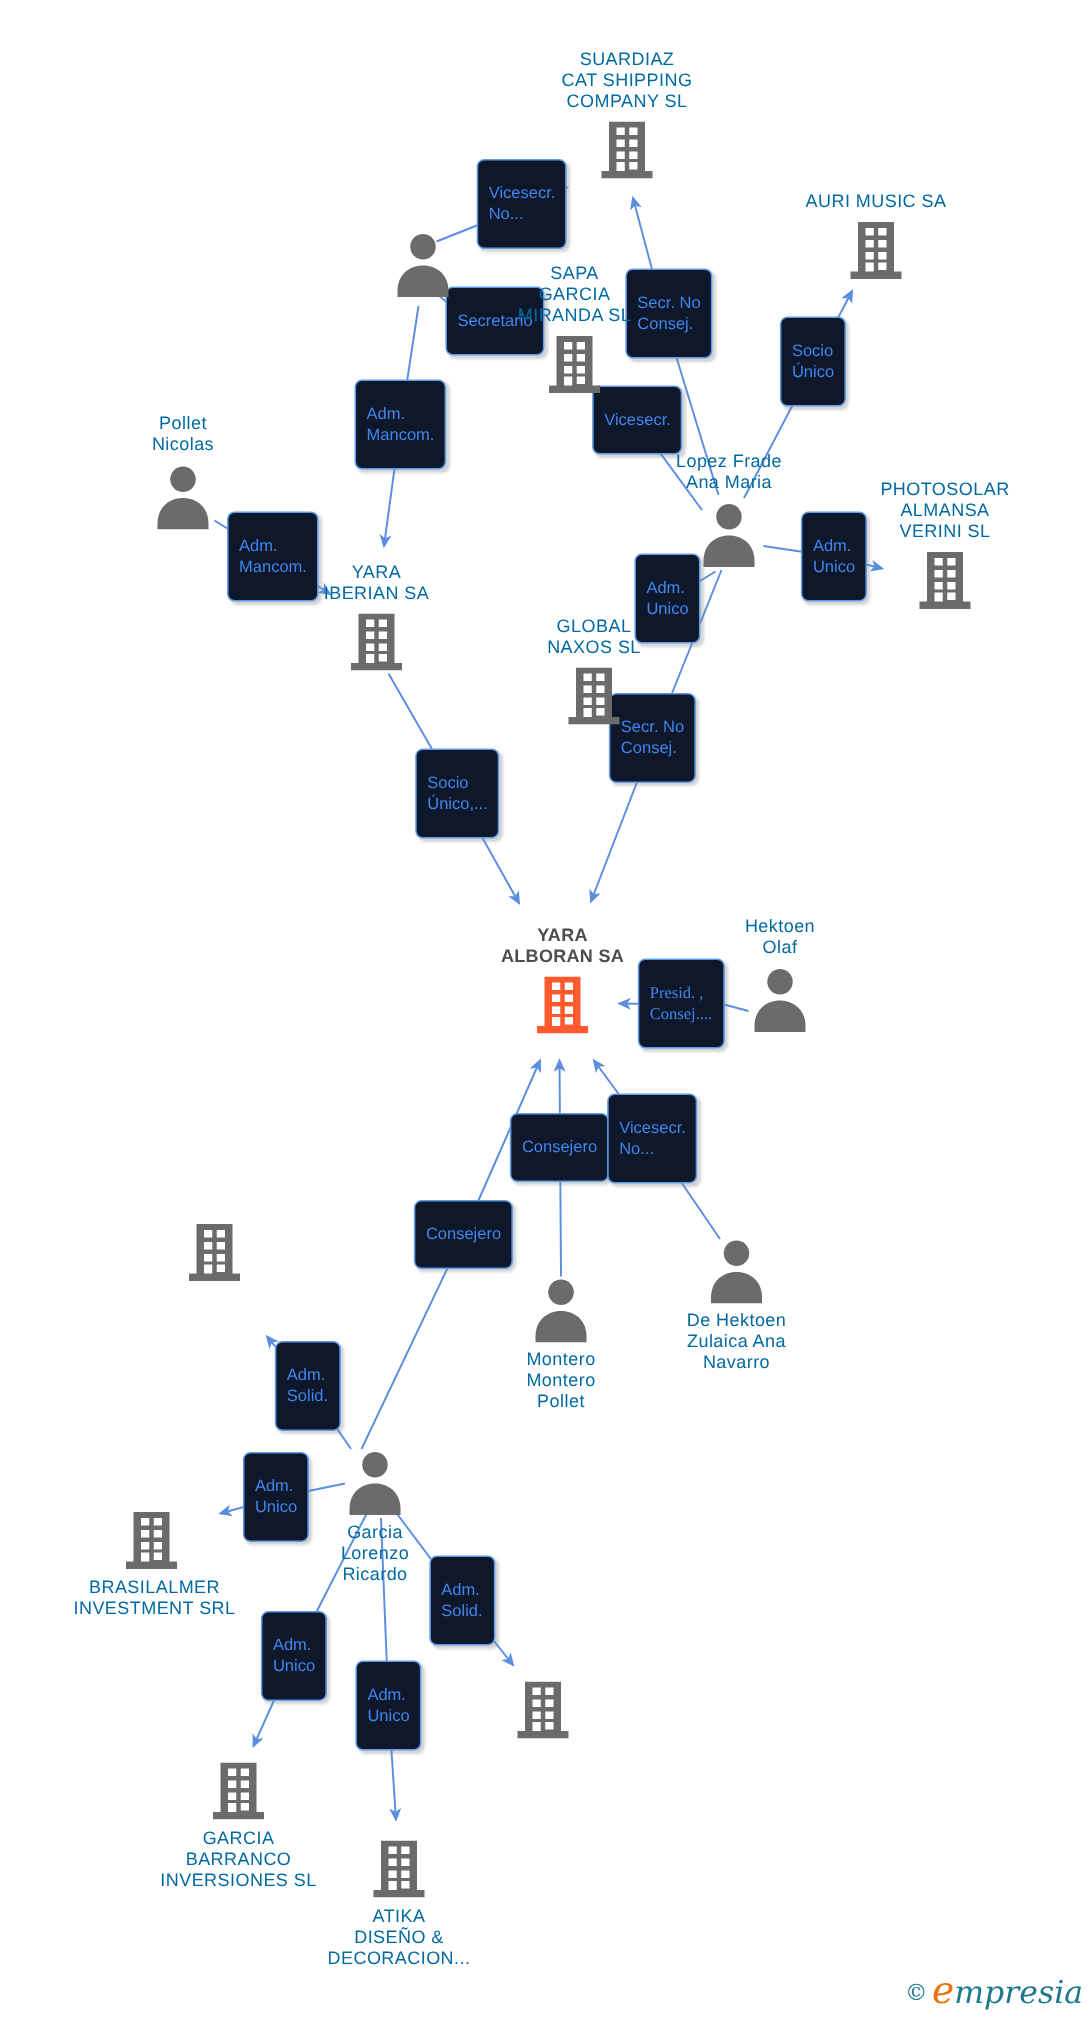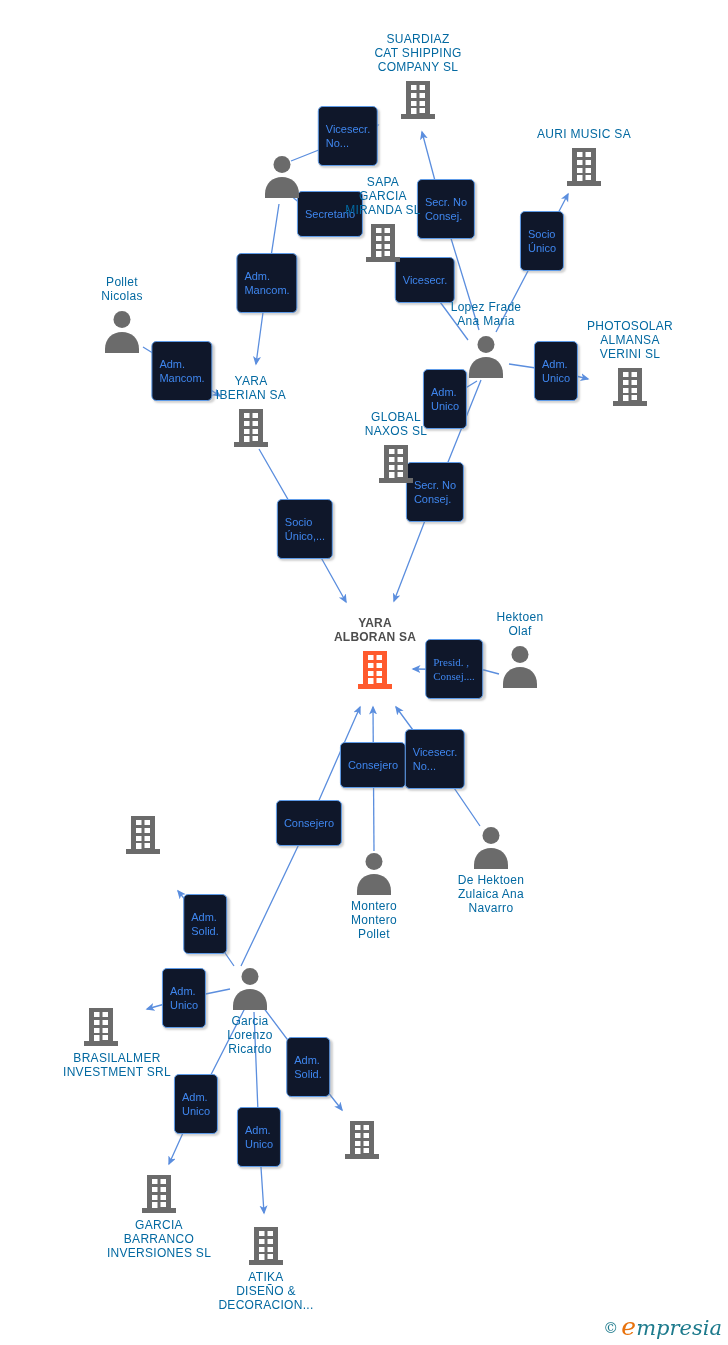--- a/index.html
+++ b/index.html
@@ -292,21 +292,21 @@
     <rect x="14" y="4" width="5.5" height="5" fill="#ffffff"></rect>
     <rect x="22.5" y="4" width="5.5" height="5" fill="#ffffff"></rect>
     <rect x="14" y="12" width="5.5" height="5" fill="#ffffff"></rect>
     <rect x="22.5" y="12" width="5.5" height="5" fill="#ffffff"></rect>
     <rect x="14" y="20" width="5.5" height="5" fill="#ffffff"></rect>
     <rect x="22.5" y="20" width="5.5" height="5" fill="#ffffff"></rect>
     <rect x="22.5" y="27" width="5.5" height="5" fill="#ffffff"></rect>
     <rect x="14" y="27" width="5.5" height="6" fill="#ffffff"></rect>
   </svg>
     </div>
-    <div class="node-label" style="left: 42px; top: 1051px;">
+    <div class="node-label" style="left: 28px; top: 1051px;">
       <div>BRASILALMER</div>
       <div>INVESTMENT SRL</div>
     </div>
     <div class="node-icon" style="left: 362px; top: 1140px;">
       <svg width="42" height="38" viewBox="0 0 42 38" xmlns="http://www.w3.org/2000/svg">
     <rect x="9" y="0" width="24" height="34" fill="currentColor"></rect>
     <rect x="4" y="33" width="34" height="5" fill="currentColor"></rect>
     <rect x="14" y="4" width="5.5" height="5" fill="#ffffff"></rect>
     <rect x="22.5" y="4" width="5.5" height="5" fill="#ffffff"></rect>
     <rect x="14" y="12" width="5.5" height="5" fill="#ffffff"></rect>

